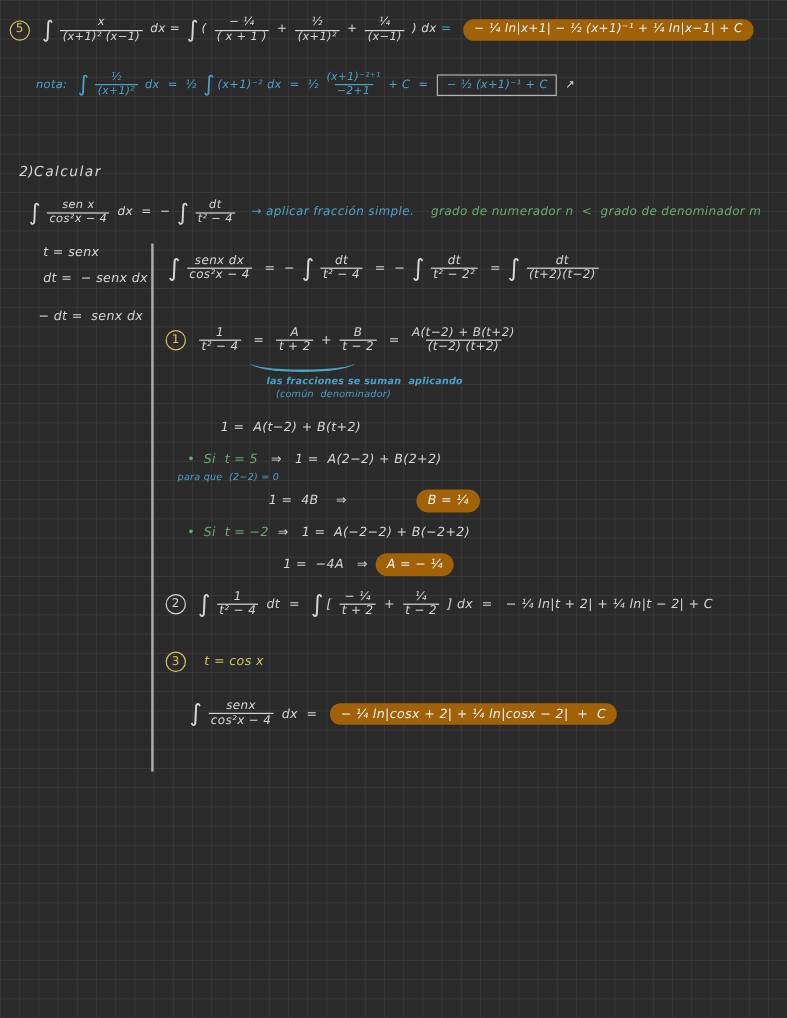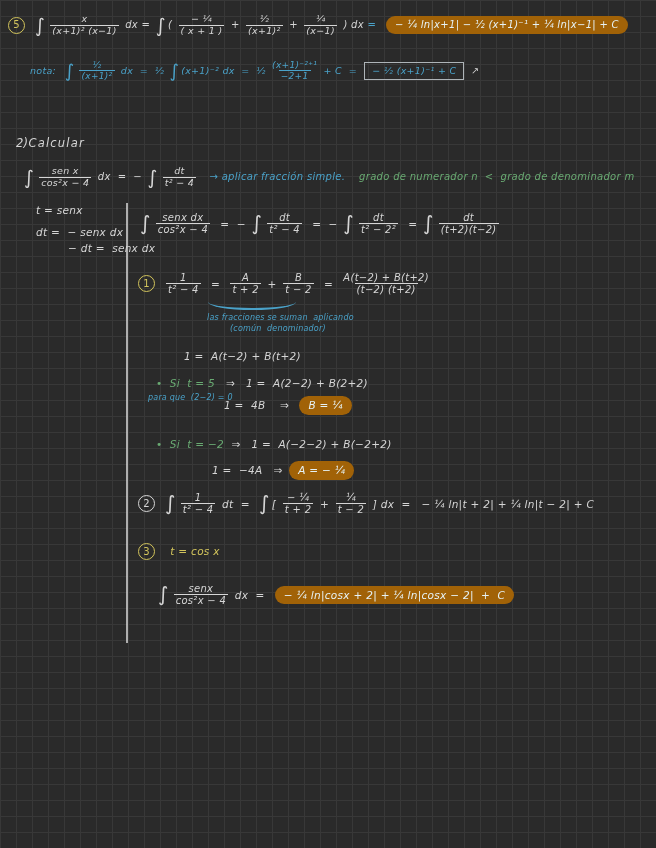--- a/index.html
+++ b/index.html
@@ -41,37 +41,37 @@
 
 <div class="line" style="left:16px; top:137px; font-size:11.5px;">
   <span>2)</span>
   <span style="letter-spacing:1.2px;">Calcular</span>
 </div>
 
 <div class="line fs10" style="left:22px; top:166px;"><span class="int">∫</span><span class="frac"><span class="fnum">sen x</span><span class="fden">cos²x − 4</span></span><span> dx  =  − </span><span class="int">∫</span><span class="frac"><span class="fnum">dt</span><span class="fden">t² − 4</span></span><span class="blue">   → aplicar fracción simple.</span><span class="green">    grado de numerador n  &lt;  grado de denominador m</span></div>
 
 <div class="line" style="left:36px; top:204px;">t = senx</div>
 <div class="line" style="left:36px; top:226px;">dt =  − senx dx</div>
-<div class="line" style="left:32px; top:242px;padding-left:36px;">− dt =  senx dx</div>
+<div class="line" style="left:32px; top:258px;">− dt =  senx dx</div>
 
 <div class="divider" style="left:126px; top:203px; height:440px;"></div>
 
 <div class="line" style="left:138px; top:212px;"><span class="int">∫</span><span class="frac"><span class="fnum">senx dx</span><span class="fden">cos²x − 4</span></span><span>  =  − </span><span class="int">∫</span><span class="frac"><span class="fnum">dt</span><span class="fden">t² − 4</span></span><span>  =  − </span><span class="int">∫</span><span class="frac"><span class="fnum">dt</span><span class="fden">t² − 2²</span></span><span>  = </span><span class="int">∫</span><span class="frac"><span class="fnum">dt</span><span class="fden">(t+2)(t−2)</span></span></div>
 
 <div class="line" style="left:138px; top:272px;"><span class="circ yellow">1</span><span class="frac"><span class="fnum">1</span><span class="fden">t² − 4</span></span><span>  =  </span><span class="frac"><span class="fnum">A</span><span class="fden">t + 2</span></span><span> + </span><span class="frac"><span class="fnum">B</span><span class="fden">t − 2</span></span><span>  =  </span><span class="frac"><span class="fnum">A(t−2) + B(t+2)</span><span class="fden">(t−2) (t+2)</span></span></div>
 <div class="underbrace" style="left:208px; top:300px;"></div>
-<div class="line tiny blue" style="left:207px; top:313px;">las fracciones se suman  aplicando</div>
+<div class="line tiny blue" style="left:222px; top:313px;font-weight:bold;">las fracciones se suman  aplicando</div>
 <div class="line tiny blue" style="left:230px; top:324px;">(común  denominador)</div>
 
 <div class="line" style="left:184px; top:350px;">1 =  A(t−2) + B(t+2)</div>
 
 <div class="line" style="left:156px; top:377px;"><span class="green">•  Si  t = 5   </span><span>⇒   1 =  A(2−2) + B(2+2)</span></div>
 <div class="line tiny blue" style="left:148px; top:393px;">para que  (2−2) = 0</div>
-<div class="line" style="left:224px; top:396px;"><span>1 =  4B    ⇒  </span><span class="pill"><span>B = ¼</span></span></div>
+<div class="line" style="left:224px; top:408px;gap:48px;"><span>1 =  4B    ⇒  </span><span class="pill"><span>B = ¼</span></span></div>
 
 <div class="line" style="left:156px; top:438px;text-align:center;"><span class="green">•  Si  t = −2  </span><span>⇒   1 =  A(−2−2) + B(−2+2)</span></div>
-<div class="line" style="left:212px; top:461px;"><span>1 =  −4A   ⇒ </span><span class="pill"><span>A = − ¼</span></span></div>
+<div class="line" style="left:236px; top:461px;"><span>1 =  −4A   ⇒ </span><span class="pill"><span>A = − ¼</span></span></div>
 
 <div class="line" style="left:138px; top:492px;"><span class="circ">2</span><span class="int">∫</span><span class="frac"><span class="fnum">1</span><span class="fden">t² − 4</span></span><span> dt  =  </span><span class="int">∫</span><span>[ </span><span class="frac"><span class="fnum">− ¼</span><span class="fden">t + 2</span></span><span> + </span><span class="frac"><span class="fnum">¼</span><span class="fden">t − 2</span></span><span> ] dx  =   − ¼ ln|t + 2| + ¼ ln|t − 2| + C</span></div>
 
 <div class="line" style="left:138px; top:543px;"><span class="circ yellow">3</span><span class="yellow">  t = cos x</span></div>
 
 <div class="line" style="left:156px; top:583px;"><span class="int">∫</span><span class="frac"><span class="fnum">senx</span><span class="fden">cos²x − 4</span></span><span> dx  =  </span><span class="pill"><span>− ¼ ln|cosx + 2| + ¼ ln|cosx − 2|  +  C</span></span></div>
 
 </body></html>

